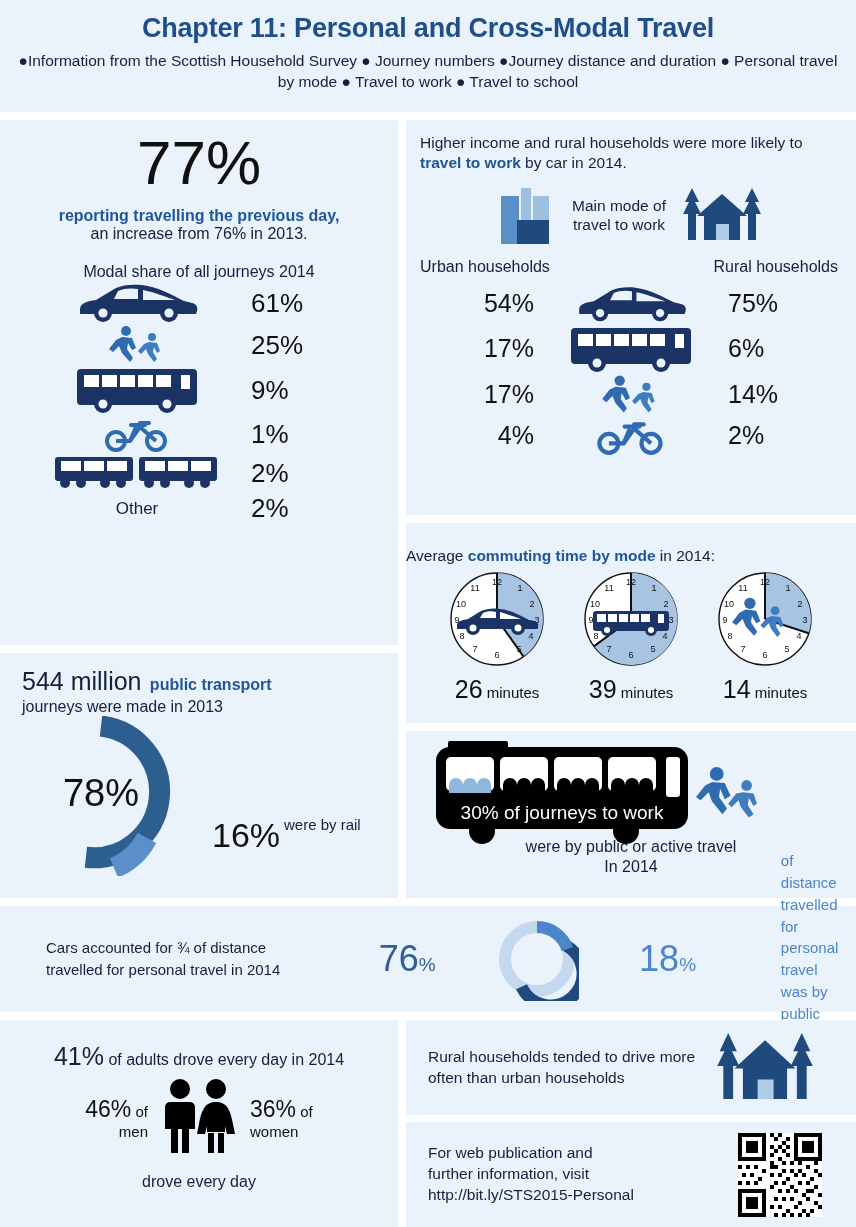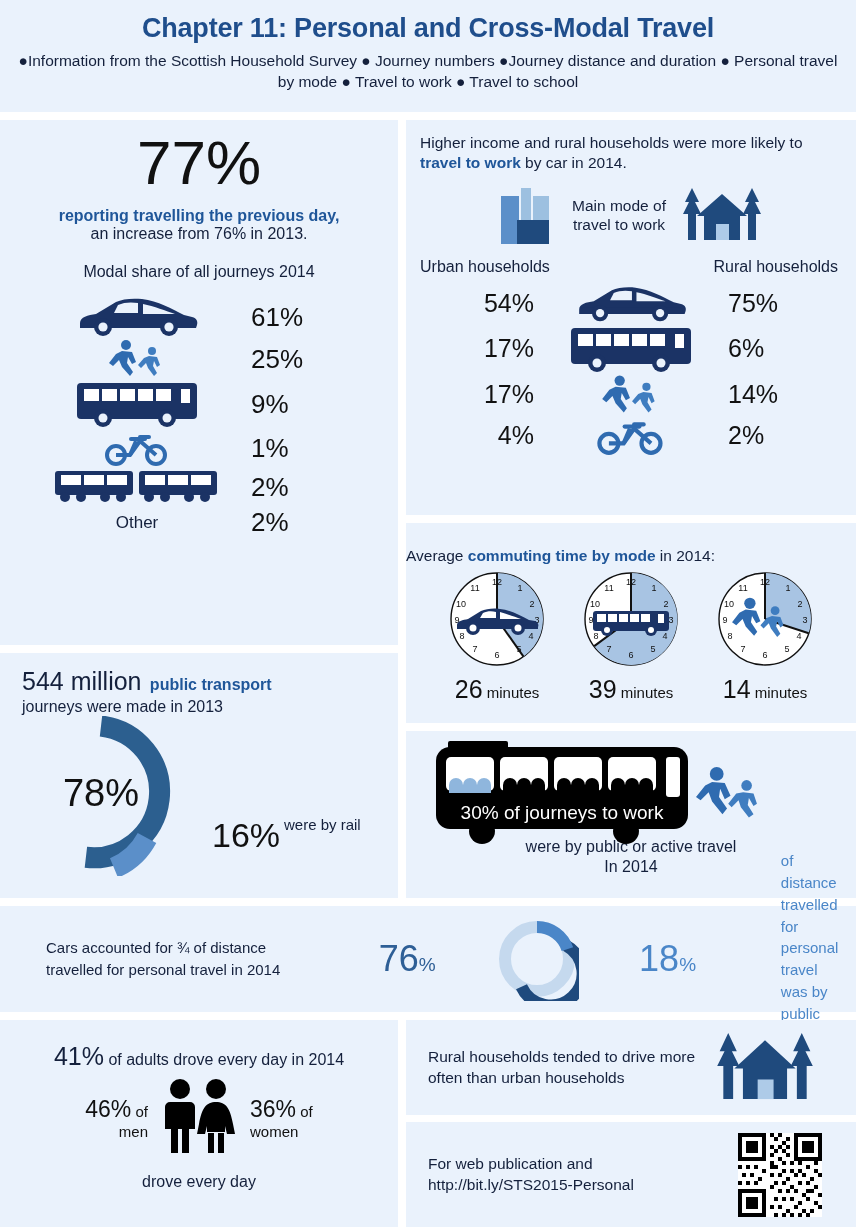--- a/index.html
+++ b/index.html
@@ -99,21 +99,21 @@
   <div class="title">Chapter 11: Personal and Cross-Modal Travel</div>
   <div class="sub">●Information from the Scottish Household Survey ●  Journey numbers ●Journey distance and duration ● Personal travel  by mode ● Travel to work ● Travel to school</div>
 </div>
 
 <div class="panel" id="p1">
   <div class="big">77%</div>
   <div class="blue-l">reporting travelling the previous day,</div>
   <div class="plain">an increase from 76%  in 2013.</div>
   <div class="modal-h">Modal share of all journeys 2014</div>
 
-  <div style="margin-top:14px;">
+  <div style="">
 
     <div class="mrow">
       <div class="micon">
         <svg width="126" height="44" viewBox="0 0 126 44">
           <path d="M6 28 C6 22 14 20 22 19 L42 7 C48 4 58 3 68 4 C84 6 98 14 110 20 L118 22 C123 23 124 27 123 30 L122 33 L6 33 Z" fill="#1b3365"></path>
           <path d="M44 10 C50 7 58 7 64 8 L64 18 L40 18 Z" fill="#eaf2fc"></path>
           <path d="M69 9 C80 11 92 16 101 19 L69 19 Z" fill="#eaf2fc"></path>
           <rect x="8" y="26" width="112" height="7" rx="3" fill="#1b3365"></rect>
           <circle cx="29" cy="32" r="9" fill="#1b3365"></circle>
             <circle cx="29" cy="32" r="4.6" fill="#eaf2fc"></circle>
@@ -559,20 +559,21 @@
         <path d="M43 10 L68 33 L61 33 L61 58 L25 58 L25 33 L18 33 Z"></path>
       </g>
       <rect x="37" y="42" width="13" height="16" fill="#aecbe8"></rect>
     </svg>
   </div>
 </div>
 
 <div class="panel" id="p9">
   <div class="t">
     <div>For web publication and</div>
+    <div>further information, visit</div>
     <div>http://bit.ly/STS2015-Personal</div>
   </div>
   <div class="qr">
     <svg width="84" height="84" viewBox="0 0 21 21" shape-rendering="crispEdges">
       <rect width="21" height="21" fill="#fff"></rect>
       <g fill="#000">
         <rect x="0" y="0" width="7" height="1"></rect>
           <rect x="0" y="6" width="7" height="1"></rect>
         <rect x="0" y="0" width="1" height="7"></rect>
           <rect x="6" y="0" width="1" height="7"></rect>

